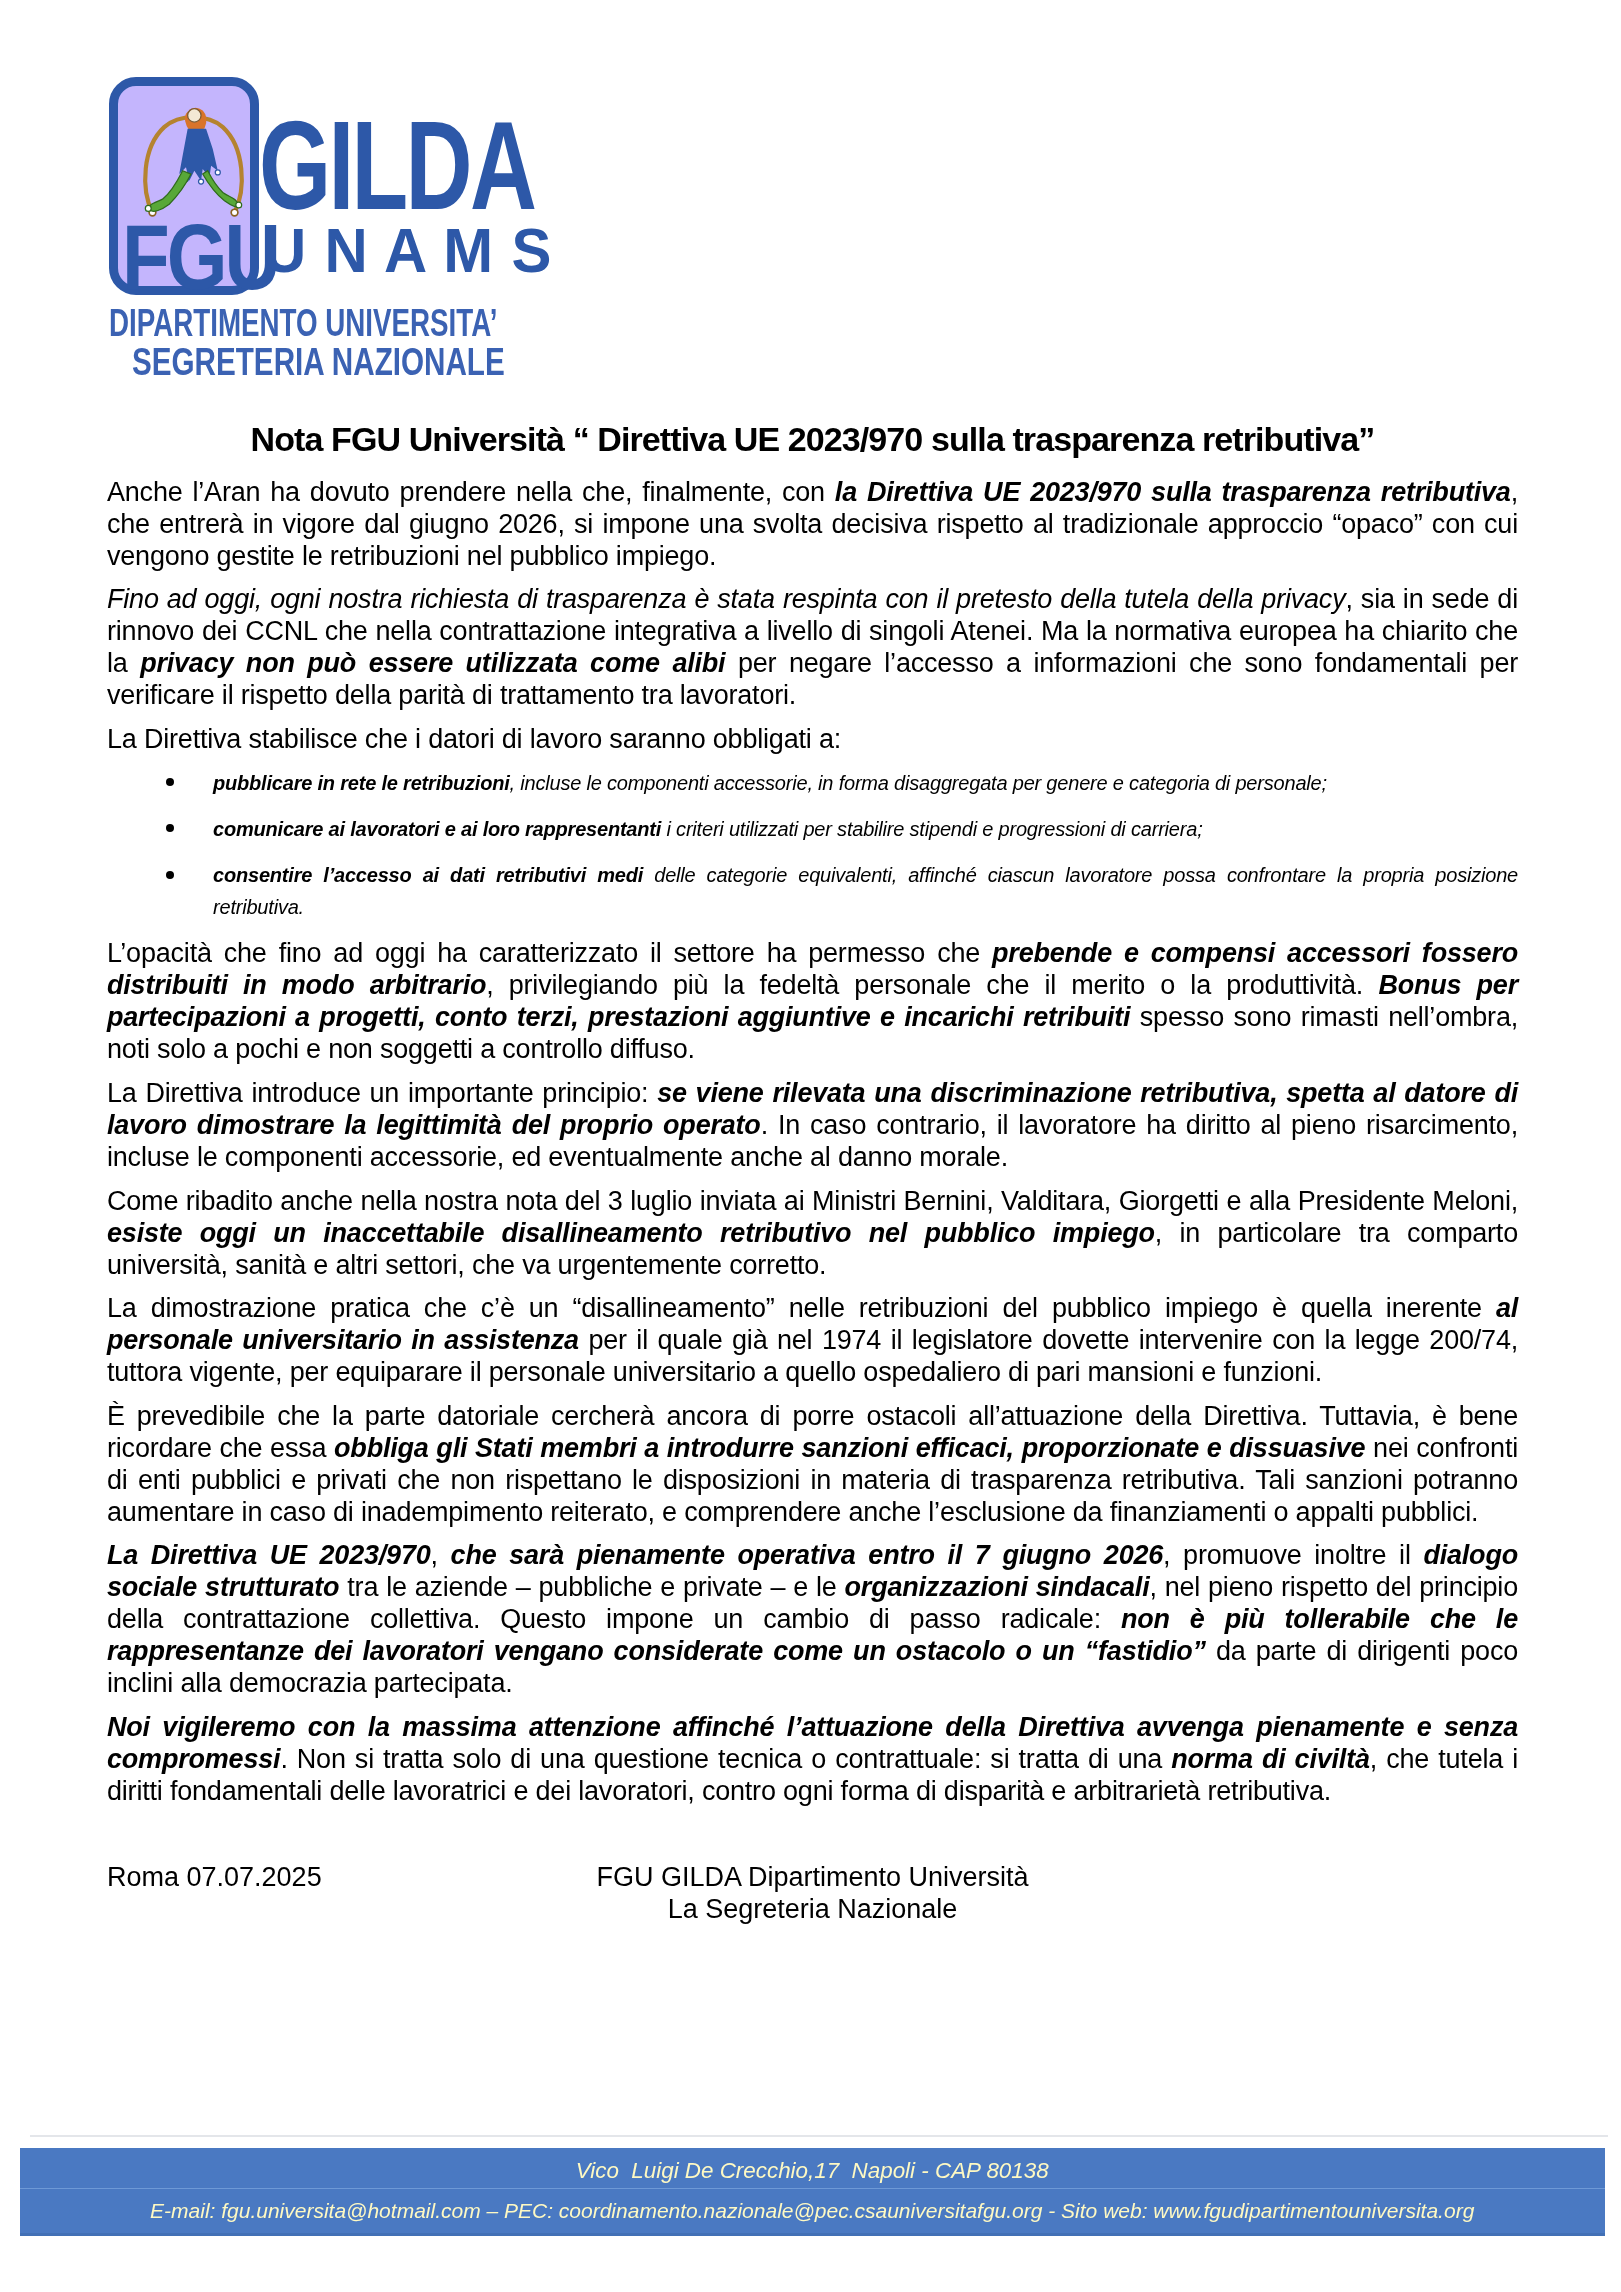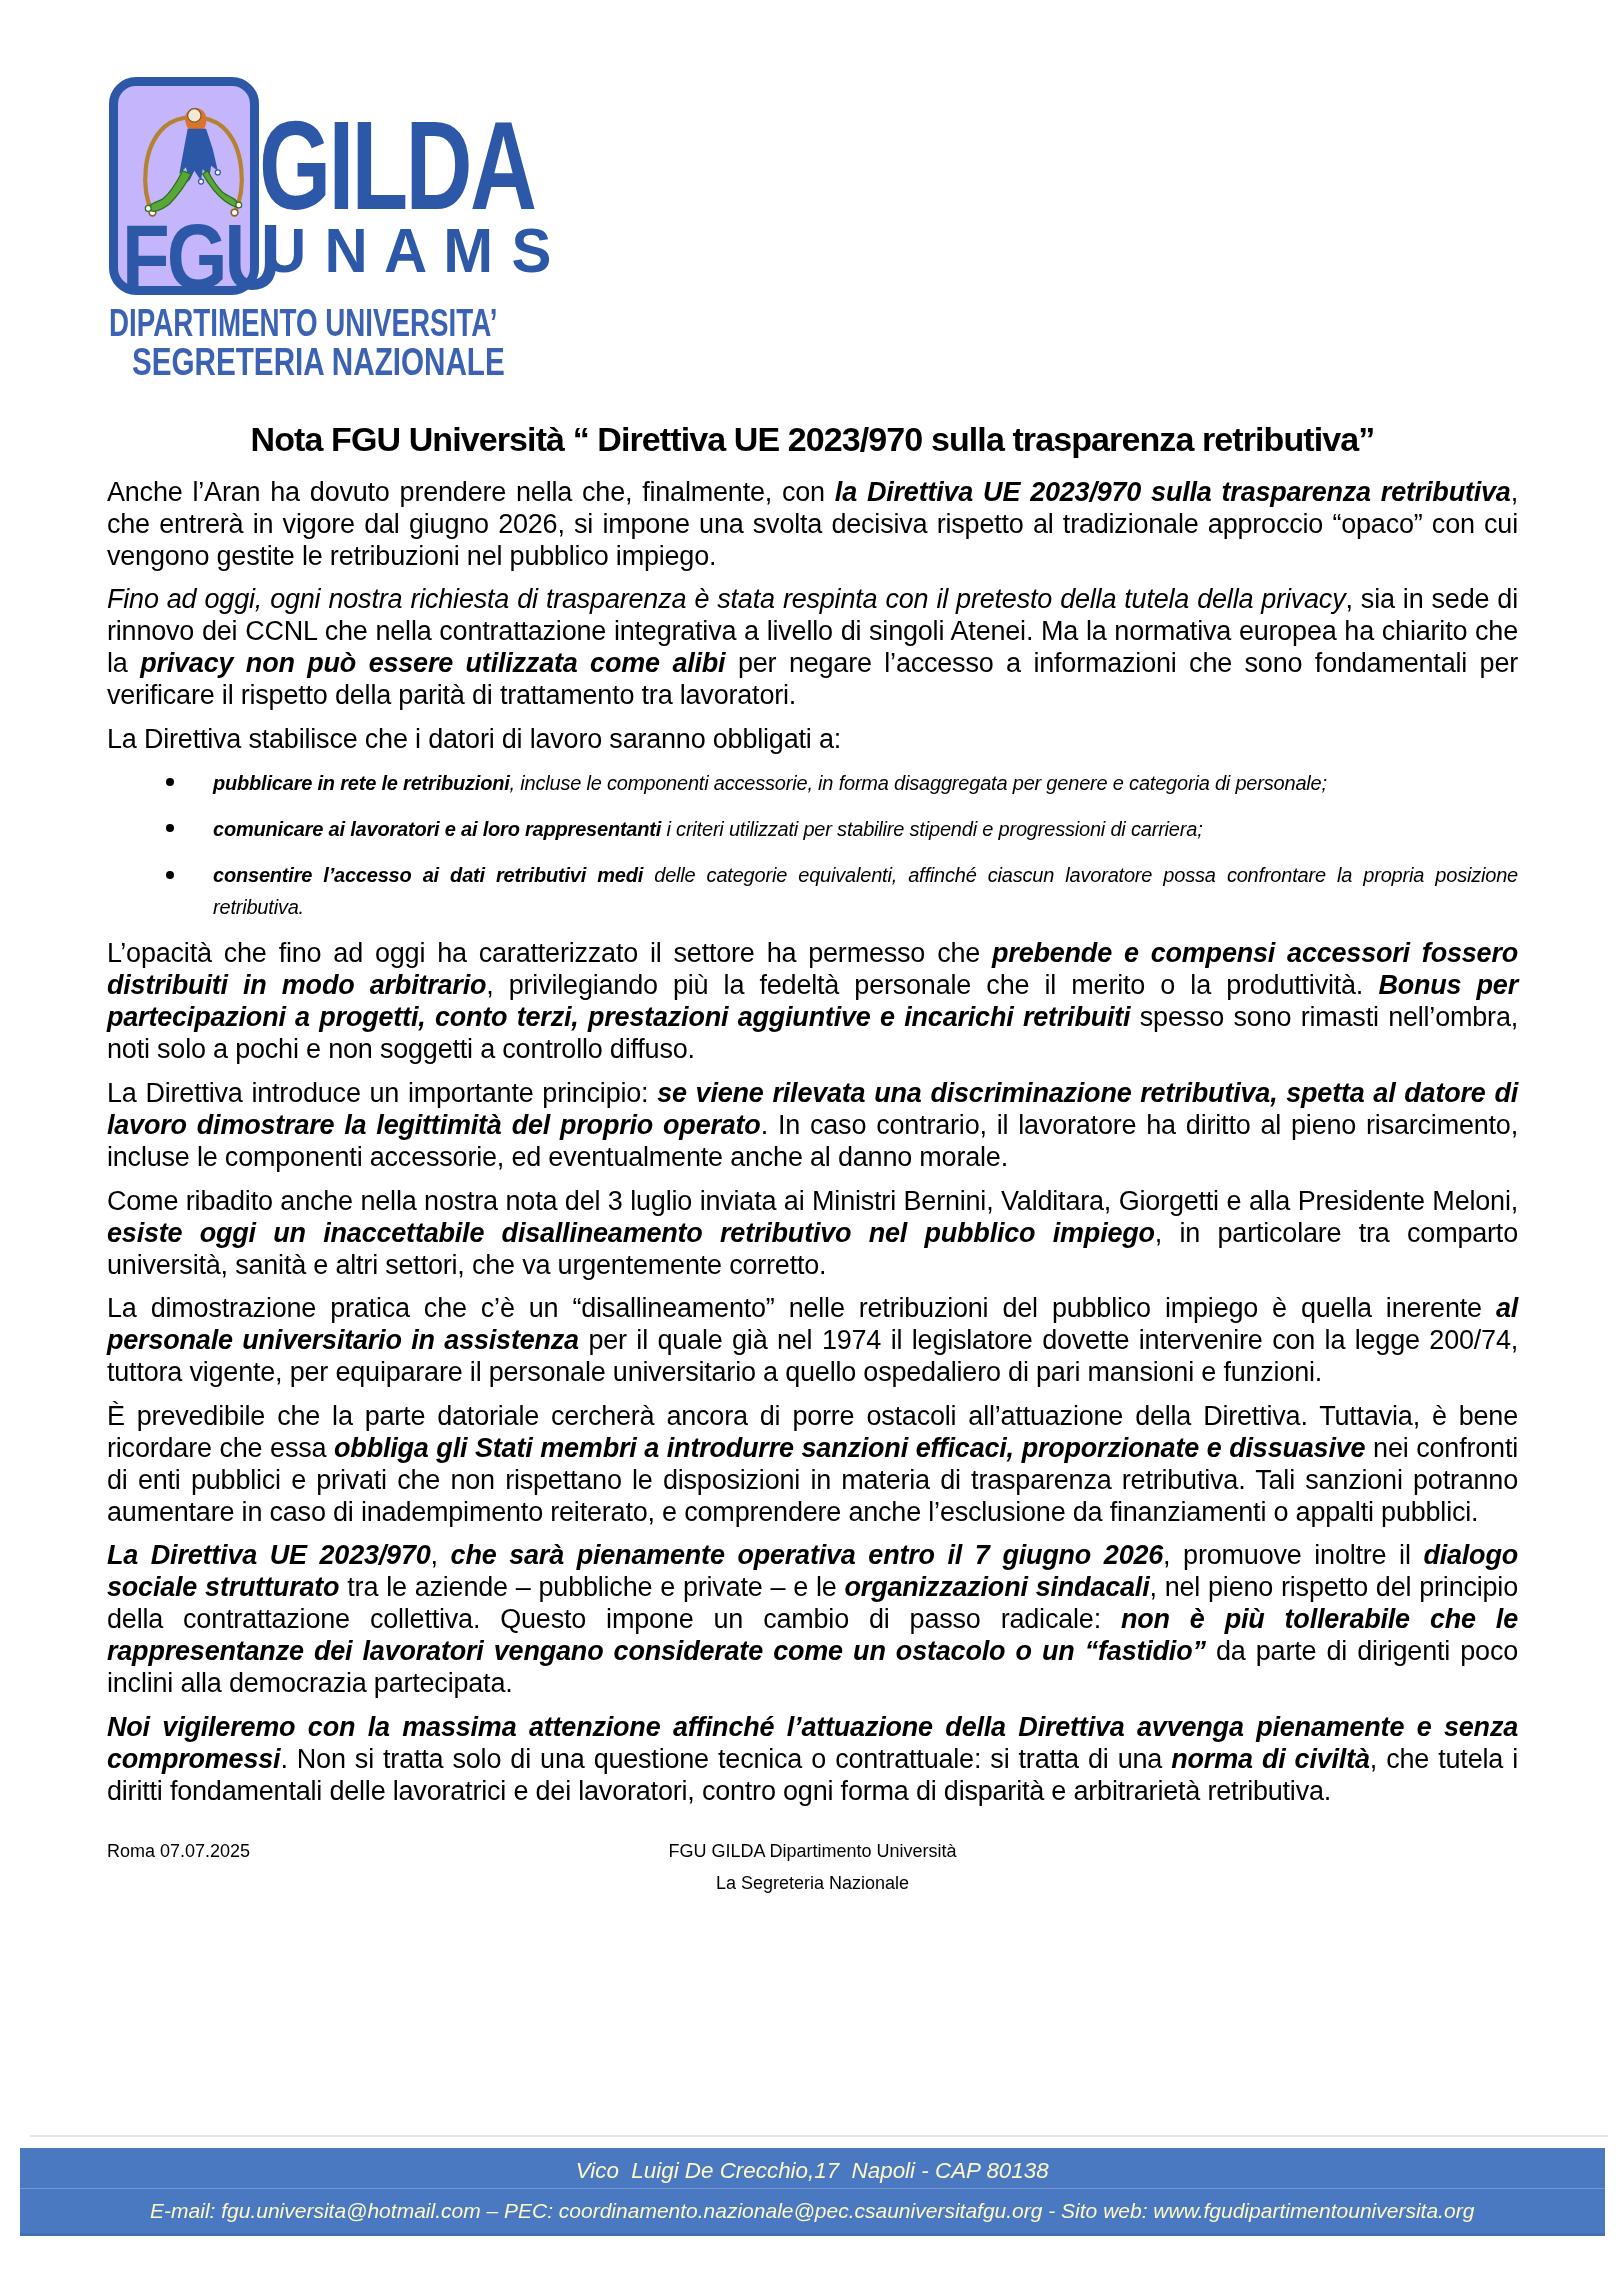--- a/index.html
+++ b/index.html
@@ -55,21 +55,21 @@
     position:relative;padding-left:106px;font-size:20px;line-height:32px;
     text-align:justify;letter-spacing:-0.2px;margin:0 0 14.3px 0;
   }
   .bullet::before{
     content:"";position:absolute;left:59px;top:11.6px;width:8px;height:8px;
     border-radius:50%;background:#000;
   }
   .b{font-weight:bold;font-style:italic;}
   .i{font-style:italic;}
   
-  .signature{position:relative;margin-top:28px;font-size:18px;line-height:32px;}
+  .signature{position:relative;margin-top:54px;font-size:27px;line-height:32px;}
   .sig-date{position:absolute;left:0;top:0;}
   .sig-block{width:627px;margin:0 auto;text-align:center;}
   
   .footer-topline{position:absolute;left:29.6px;top:2135px;width:1578px;height:1.8px;background:#e4e6ea;}
   .footer{
     position:absolute;left:19.7px;top:2148px;width:1585px;height:88px;box-sizing:border-box;
     background:#4a79c2;color:#fef9c3;font-style:italic;
     border-bottom:3.6px solid #4270b5;
   }
   .footer-row{display:flex;align-items:center;justify-content:center;white-space:pre-wrap;}

